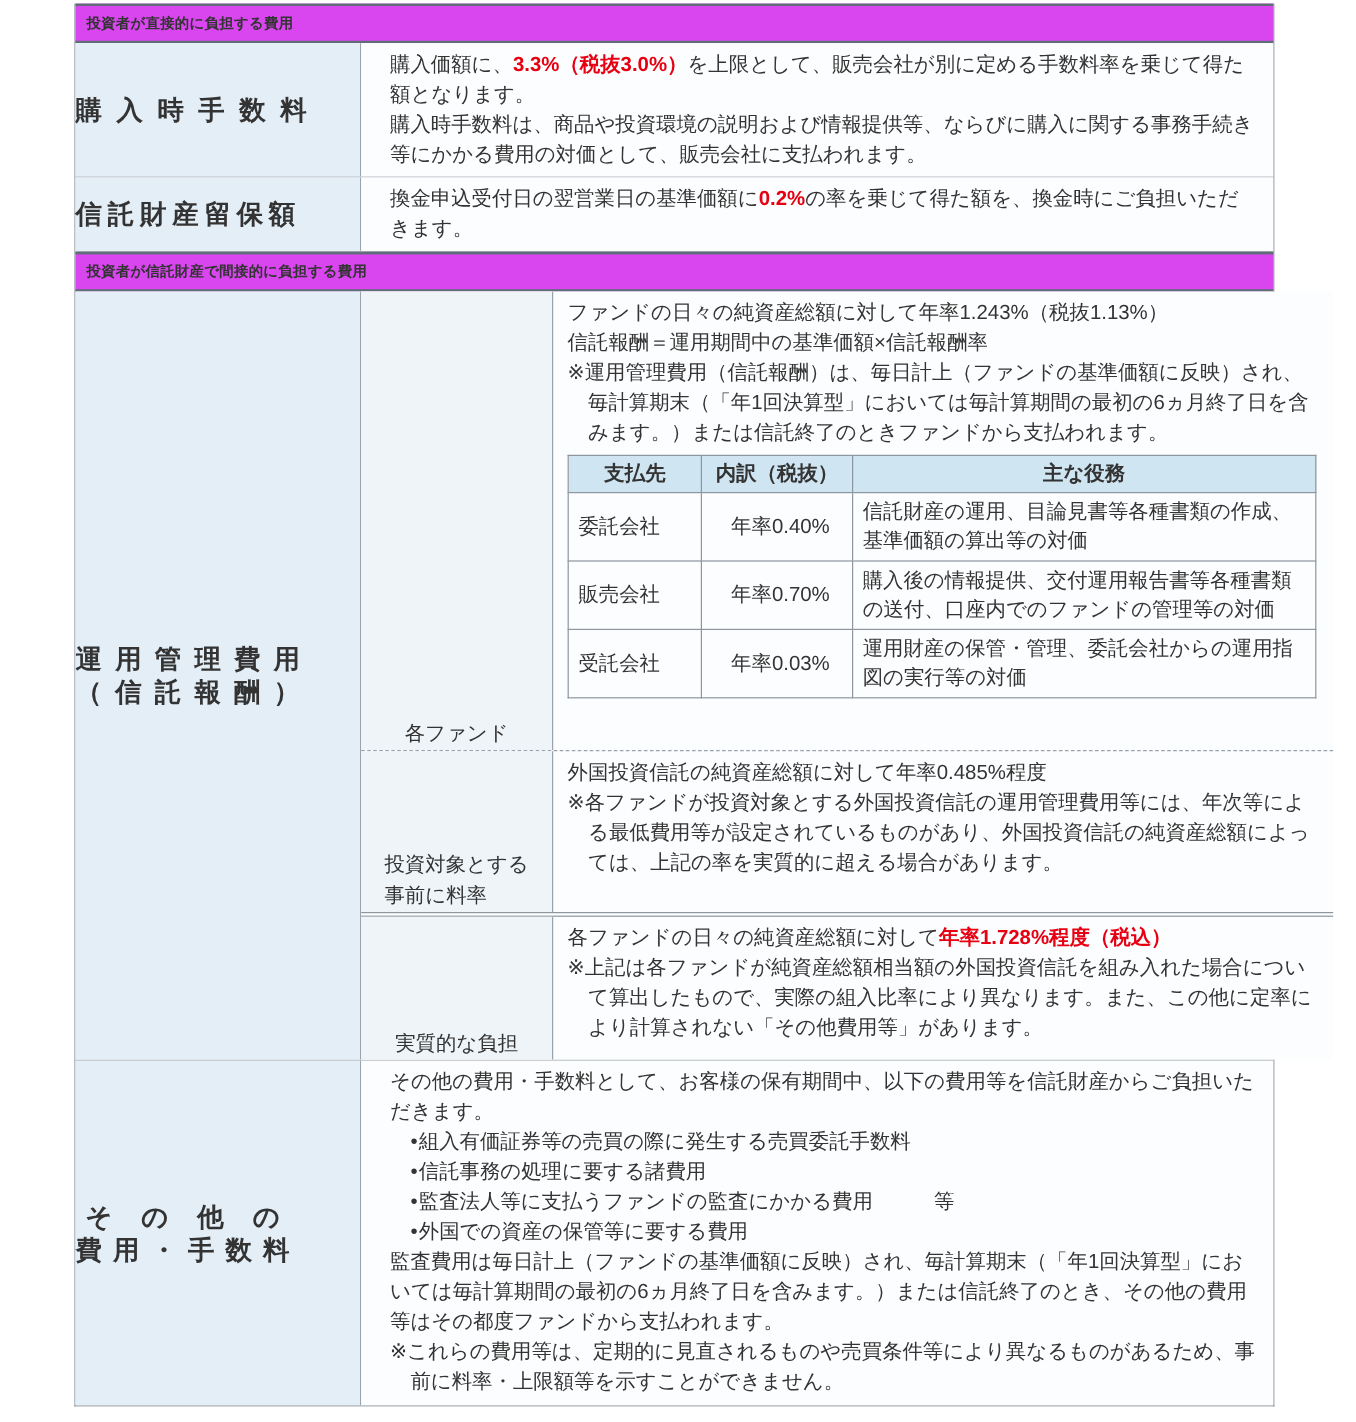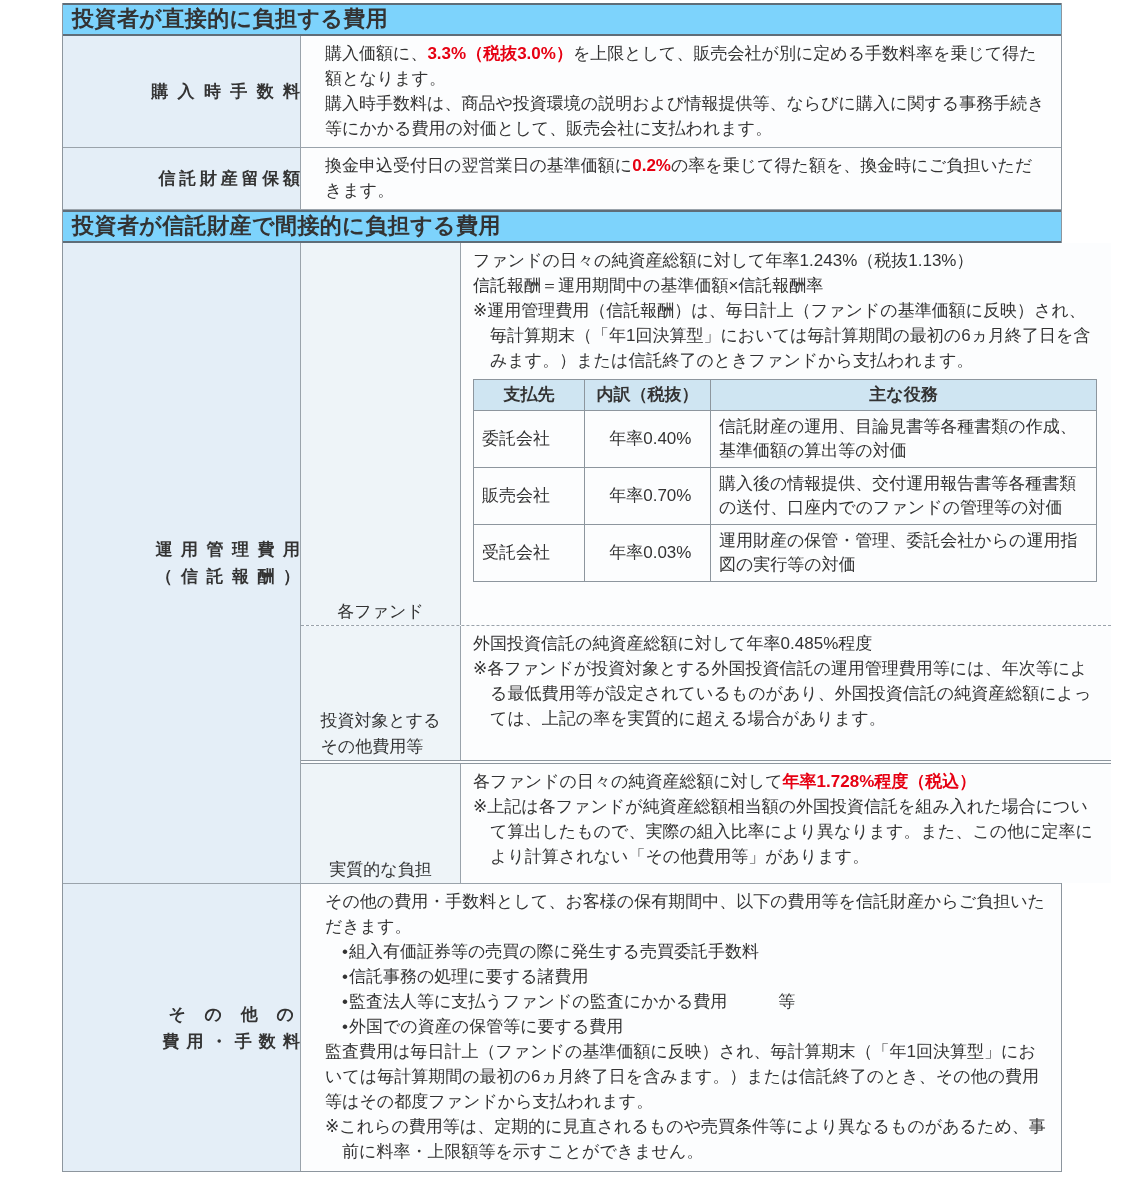--- a/index.html
+++ b/index.html
@@ -11,39 +11,39 @@
   }
   .page { padding:3px 68px 0 62px; }
   .fee-table {
     width:1000px;
     border-left:1px solid #8d969e;
     border-right:1px solid #8d969e;
     border-bottom:1px solid #8d969e;
   }
   
   .bar {
-    background:#7dd3fc;
+    background:#d946ef;
     border-top:2px solid #5f6d78;
     border-bottom:2px solid #5f6d78;
-    font-size:22px;
+    font-size:12px;
     font-weight:bold;
     padding:3px 9px 4px 9px;
     line-height:22px;
     letter-spacing:0.02em;
   }
   
   .row { display:flex; border-bottom:1px solid #9aa3ab; background:#fdfefe; }
   .row:last-of-type { border-bottom:none; }
   .label-cell {
     width:238px; flex:0 0 238px;
     background:#e4eef7;
     border-right:1px solid #9aa3ab;
-    display:flex; align-items:center; justify-content:flex-end;
+    display:flex; align-items:center; justify-content:flex-start;
     text-align:center;
-    font-size:17px; font-weight:bold;
+    font-size:22px; font-weight:bold;
     line-height:27px;
   }
   .content-cell {
     flex:1 1 auto;
     padding:5px 14px 6px 24px;
     font-size:17px; line-height:25px;
     background:#fcfdfe;
   }
   
   .ls-purchase { letter-spacing:0.55em; margin-right:-0.55em; }
@@ -168,21 +168,21 @@
                 </tr>
               </tbody>
             </table>
           </div>
         </div>
 
         <div class="subrow dashed-top sub-foreign">
           <div class="sublabel-cell">
             <div class="inner">
               <div>投資対象とする</div>
-              <div>その他費用等</div>
+              <div>事前に料率</div>
             </div>
           </div>
           <div class="subcontent-cell">
             <div>外国投資信託の純資産総額に対して年率0.485%程度</div>
             <div class="hang">※各ファンドが投資対象とする外国投資信託の運用管理費用等には、年次等による最低費用等が設定されているものがあり、外国投資信託の純資産総額によっては、上記の率を実質的に超える場合があります。</div>
           </div>
         </div>
 
         <div class="subrow double-top sub-actual">
           <div class="sublabel-cell">

